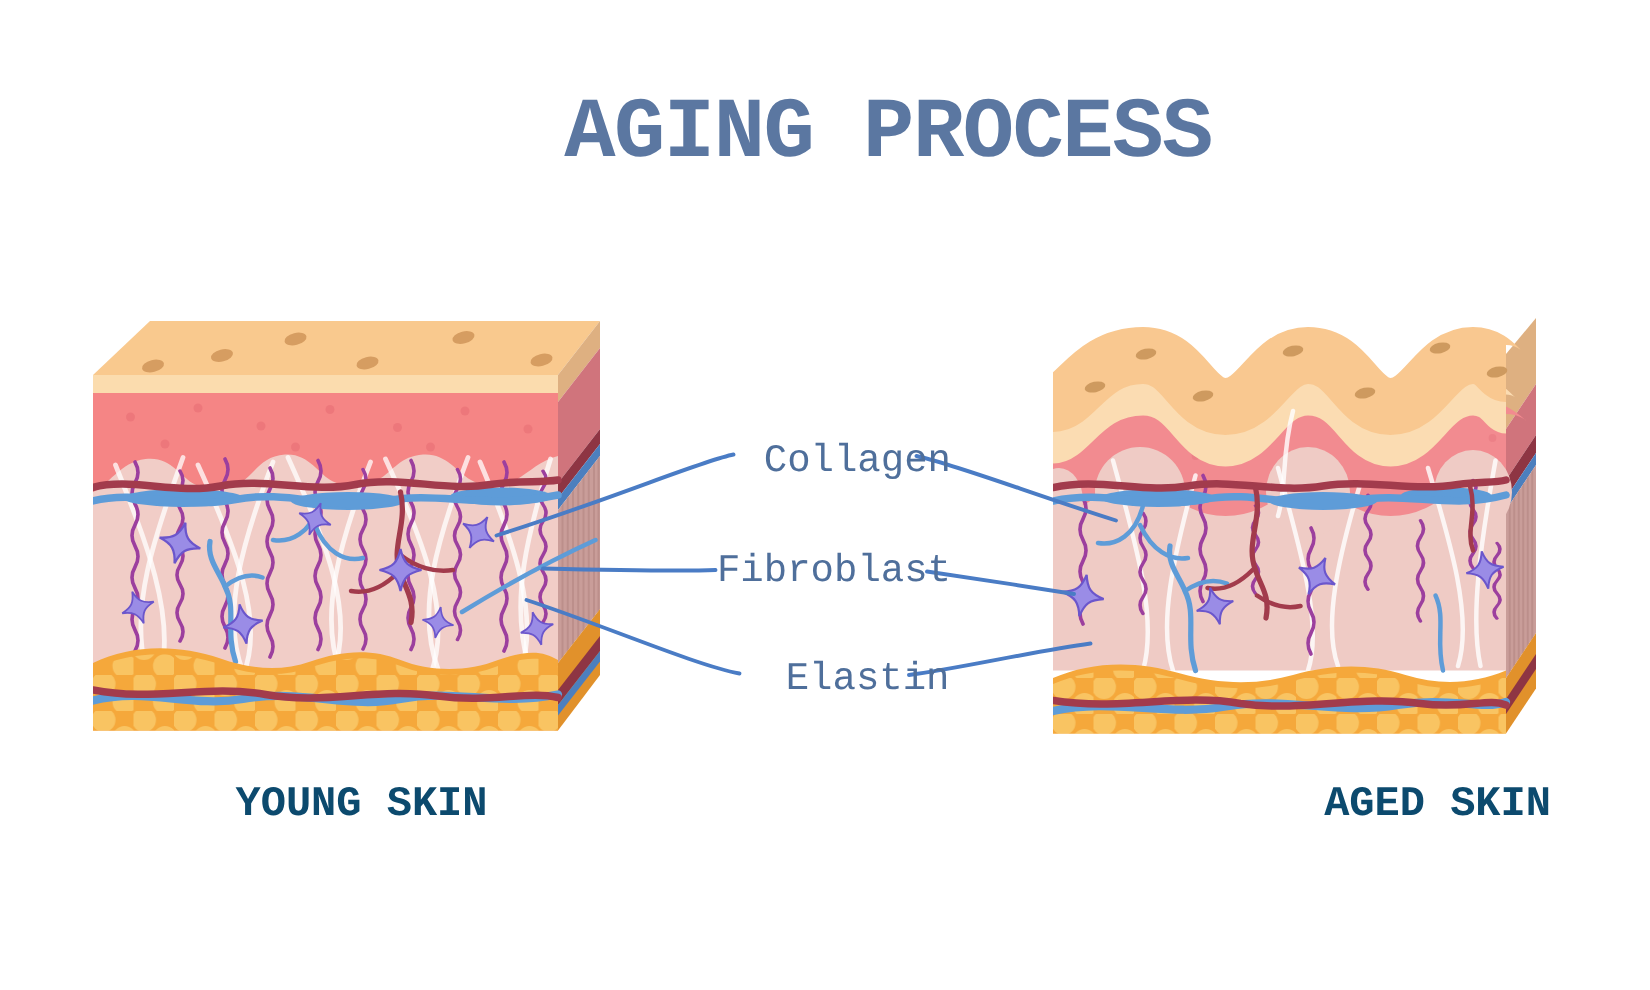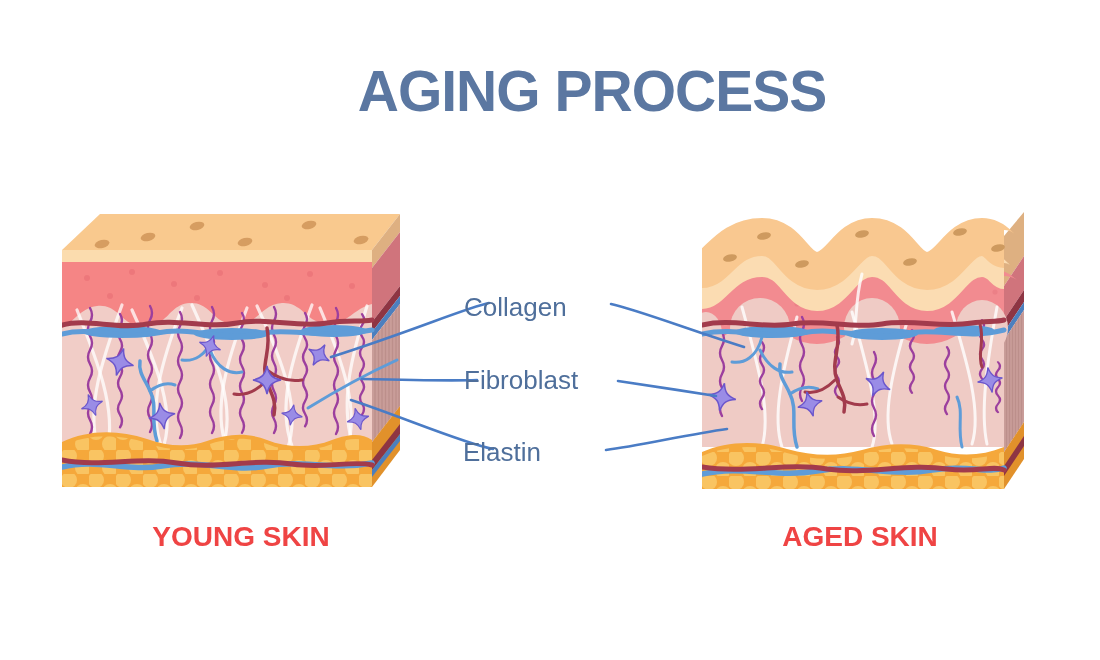--- a/index.html
+++ b/index.html
@@ -1,25 +1,25 @@
 <!DOCTYPE html>
 <html><head>
 <meta charset="utf-8">
 <style>
   html,body{margin:0;padding:0;background:#ffffff;}
   .canvas{position:relative;width:1100px;height:660px;background:#ffffff;overflow:hidden;
-          font-family:Liberation Sans, sans-serif;}
+          font-family:Liberation Mono, monospace;}
   .title{position:absolute;top:58px;left:0;width:1100px;text-align:center;
          font-size:57px;font-weight:bold;letter-spacing:-1px;color:#5B77A1;
          transform:translateX(42px);}
   .caption{position:absolute;top:521px;width:280px;text-align:center;
-           font-size:28px;font-weight:bold;color:#ef4444;letter-spacing:0px;}
+           font-size:28px;font-weight:bold;color:#0c4a6e;letter-spacing:0px;}
   .caption.young{left:101px;}
-  .caption.aged{left:720px;}
-  .anno{position:absolute;width:170px;text-align:left;font-size:26px;color:#4F6F9B;}
+  .caption.aged{left:754px;text-align:right;}
+  .anno{position:absolute;width:170px;text-align:right;font-size:26px;color:#4F6F9B;}
   .anno.collagen{left:464px;top:292px;}
   .anno.fibroblast{left:464px;top:365px;}
   .anno.elastin{left:463px;top:437px;}
   svg{display:block;}
   .overlay{position:absolute;left:0;top:0;pointer-events:none;}
 </style>
 </head>
 <body>
 
 <div class="canvas">

